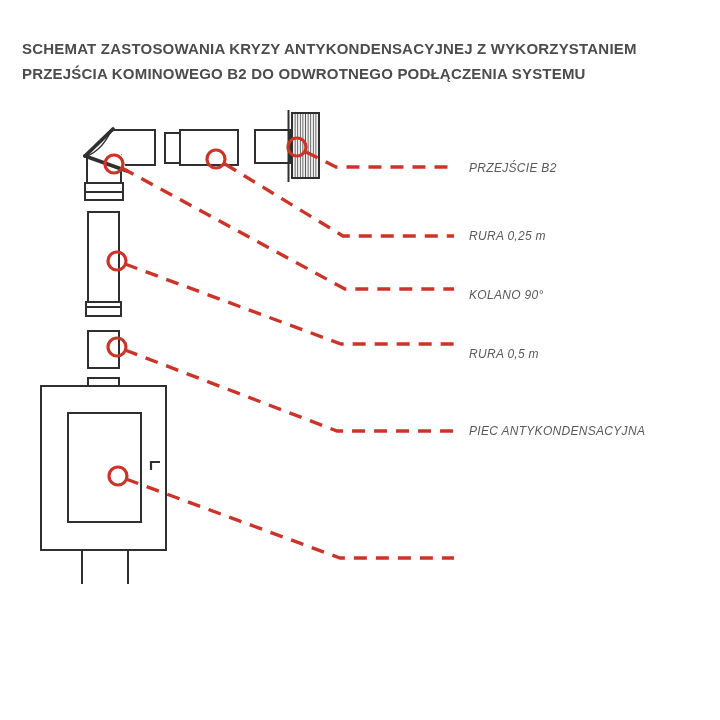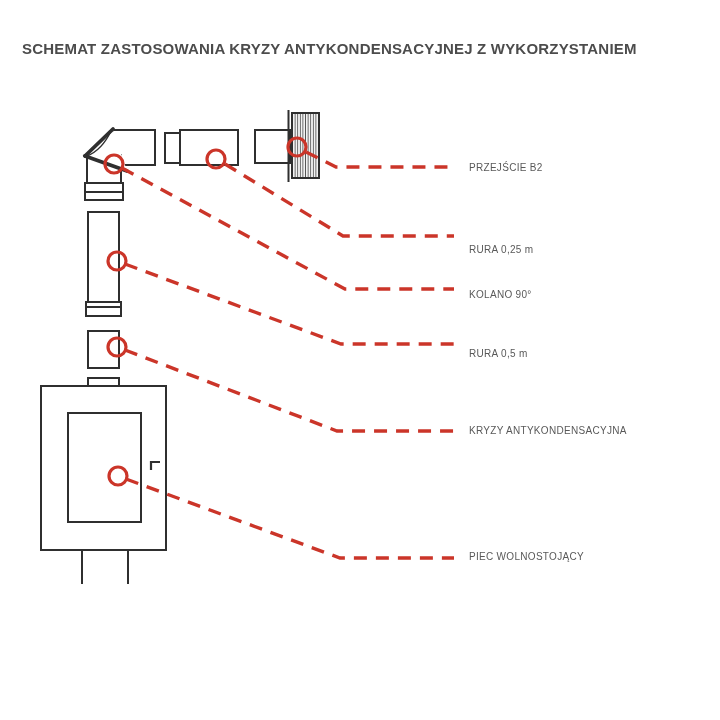--- a/index.html
+++ b/index.html
@@ -33,25 +33,26 @@
     color: var(--title-gray);
   }
   .drawing {
     position: absolute;
     left: 0;
     top: 0;
   }
   .callout-label {
     position: absolute;
     left: 469px;
-    font-size: 10px;
+    font-size: 12px;
     letter-spacing: 0.3px;
     line-height: 20px;
     color: var(--text-gray);
     white-space: nowrap;
+    font-style: italic;
   }
   .ln   { fill: none; stroke: var(--line-dark); stroke-width: 2; }
   .fillw{ fill: #fff; stroke: var(--line-dark); stroke-width: 2; }
   .thick{ fill: none; stroke: var(--line-dark); stroke-width: 3.8; stroke-linecap: round; }
   .thin { fill: none; stroke: var(--line-dark); stroke-width: 1.4; }
   .erase{ fill: #fff; stroke: none; }
   .hatchline { stroke: #555; stroke-width: 1; }
   .leader {
     fill: none;
     stroke: var(--accent-red);
@@ -64,20 +65,21 @@
     stroke-width: 3.2;
   }
 </style>
 </head>
 <body>
 
 <div class="page">
 
   <div class="title">
     <div>SCHEMAT ZASTOSOWANIA KRYZY ANTYKONDENSACYJNEJ Z WYKORZYSTANIEM</div>
+    <div>PRZEJŚCIA KOMINOWEGO B2 DO ODWROTNEGO PODŁĄCZENIA SYSTEMU</div>
   </div>
 
   <svg class="drawing" width="720" height="720" viewBox="0 0 720 720">
     <defs>
       <pattern id="hatch" width="2.6" height="8" patternUnits="userSpaceOnUse">
         <rect x="0" y="0" width="2.6" height="8" fill="#fff"></rect>
         <line class="hatchline" x1="1.3" y1="0" x2="1.3" y2="8"></line>
       </pattern>
     </defs>
 
@@ -137,19 +139,18 @@
       <circle class="marker" cx="297" cy="147" r="9"></circle>
       <circle class="marker" cx="216" cy="159" r="9"></circle>
       <circle class="marker" cx="114" cy="164" r="9"></circle>
       <circle class="marker" cx="117" cy="261" r="9"></circle>
       <circle class="marker" cx="117" cy="347" r="9"></circle>
       <circle class="marker" cx="118" cy="476" r="9"></circle>
     </g>
   </svg>
 
   <div class="callout-label" style="top:158px">PRZEJŚCIE B2</div>
-  <div class="callout-label" style="top:240px">RURA 0,25 m</div>
+  <div class="callout-label" style="top:226px">RURA 0,25 m</div>
   <div class="callout-label" style="top:285px">KOLANO 90°</div>
   <div class="callout-label" style="top:344px">RURA 0,5 m</div>
-  <div class="callout-label" style="top:421px">KRYZY ANTYKONDENSACYJNA</div>
-  <div class="callout-label" style="top:547px">PIEC WOLNOSTOJĄCY</div>
+  <div class="callout-label" style="top:421px">PIEC ANTYKONDENSACYJNA</div>
 
 </div>
 
 </body></html>

